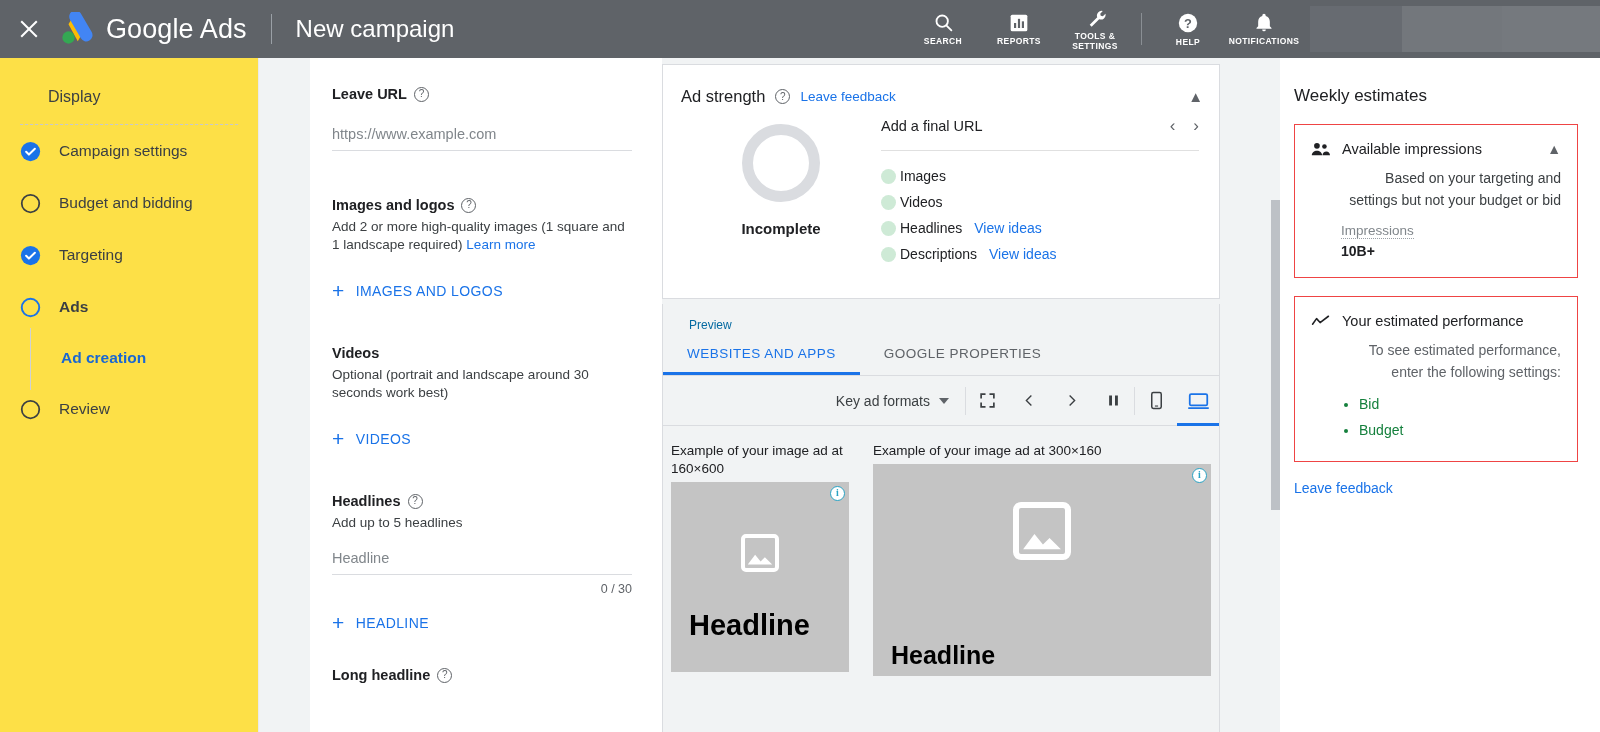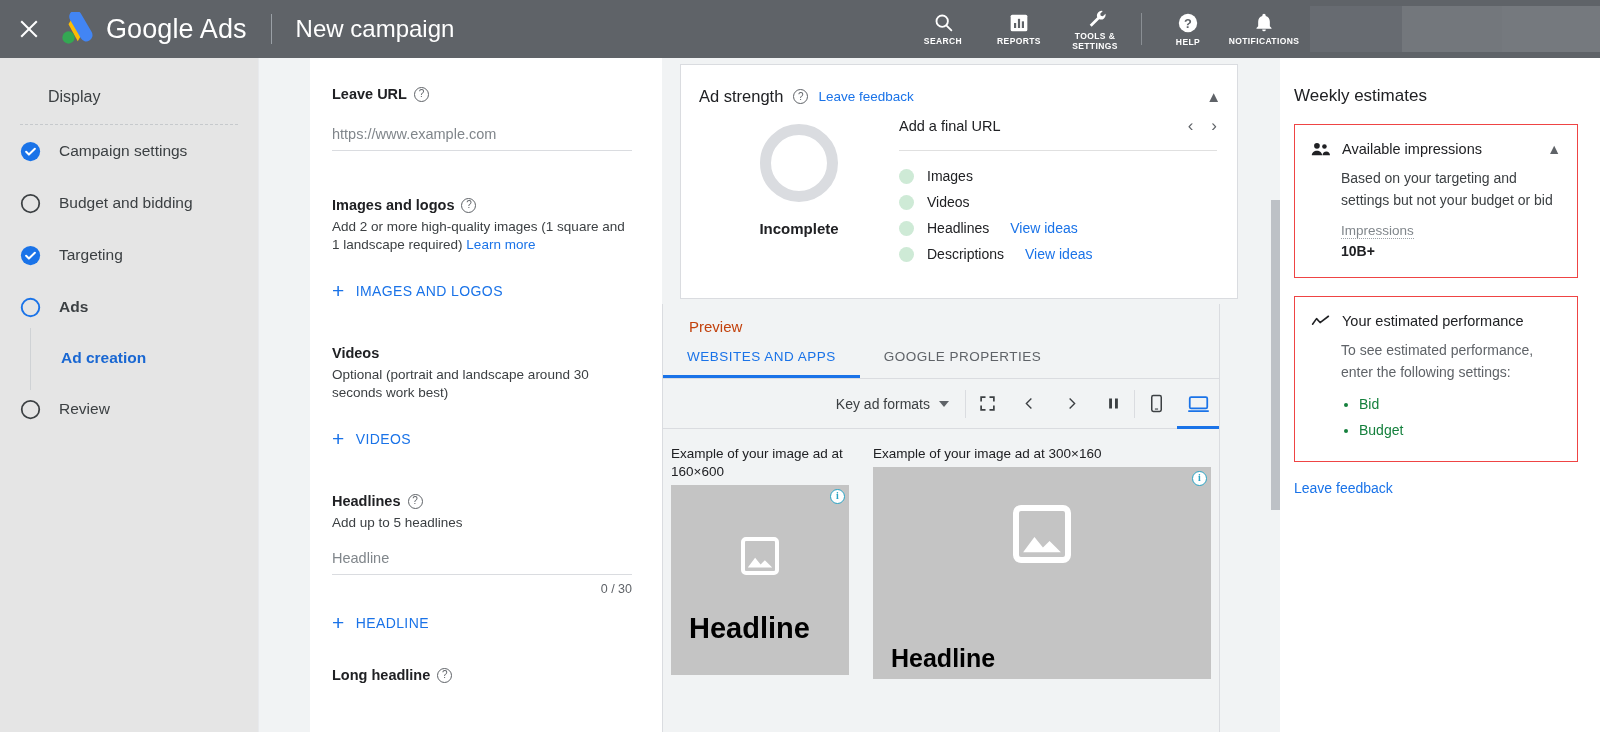--- a/index.html
+++ b/index.html
@@ -47,21 +47,21 @@
   .tb-item .lbl { font-size: 8.5px; font-weight: 700; letter-spacing: .4px; text-align: center; line-height: 10px; }
   .tb-sep { width: 1px; height: 32px; background: #8a8f94; margin: 0 8px; }
   .tb-blocks { display: flex; align-items: center; height: 46px; margin-left: 8px; }
   .blk1 { width: 92px; height: 46px; background: #676b71; }
   .blk2 { width: 100px; height: 46px; background: #73777c; }
   .blk3 { width: 98px; height: 46px; background: #75797e; }
 
   
   .leftnav {
     position: absolute; left: 0; top: 58px; width: 258px; height: 674px;
-    background: #e5e5e5; padding-top: 30px;
+    background: #fde047; padding-top: 30px;
   }
   .nav-display { font-size: 16px; color: #3c4043; padding-left: 48px; }
   .nav-rule {
     margin: 18px 20px 0 20px; border-top: 1px dashed #c6c9cc; height: 0;
   }
   .nav-item {
     display: flex; align-items: center; height: 52px; padding-left: 20px;
     cursor: pointer;
   }
   .nav-icon { width: 21px; height: 21px; margin-right: 18px; flex: none; }
@@ -103,21 +103,21 @@
   .addbtn {
     display: flex; align-items: center; gap: 11px; color: #1a73e8;
     font-size: 14px; font-weight: 500; letter-spacing: .4px;
     cursor: pointer; margin-top: 26px;
   }
   .plus { font-size: 21px; line-height: 1; font-weight: 400; }
   .counter { text-align: right; font-size: 12.5px; color: #5f6368; margin-top: 7px; }
 
   
   .adstrength {
-    position: absolute; left: 680px; top: 64px; width: 558px; height: 235px;
+    position: absolute; left: 662px; top: 64px; width: 558px; height: 235px;
     background: #fff; border: 1px solid #dadce0;
   }
   .as-head {
     display: flex; align-items: center; gap: 10px; padding: 22px 0 0 18px;
   }
   .as-title { font-size: 16.5px; color: #202124; }
   .as-feedback { font-size: 13.5px; color: #1a73e8; cursor: pointer; }
   .as-collapse {
     margin-left: auto; margin-right: 16px; color: #5f6368; cursor: pointer;
     font-size: 15px;
@@ -128,30 +128,30 @@
     width: 78px; height: 78px; border-radius: 50%;
     border: 11px solid #dadce0; margin: 0 auto;
   }
   .as-status { font-size: 15px; font-weight: 700; margin-top: 18px; }
   .as-right { flex: 1; padding-right: 20px; padding-top: 4px; }
   .as-rowtop { display: flex; align-items: center; }
   .as-addurl { font-size: 14.5px; color: #202124; }
   .as-arrows { margin-left: auto; display: flex; gap: 18px; color: #5f6368; font-size: 17px; }
   .as-arrows span { cursor: pointer; }
   .as-hr { border-top: 1px solid #e0e0e0; margin-top: 14px; margin-bottom: 12px; }
-  .as-check { display: flex; align-items: center; gap: 13px; height: 26px; }
+  .as-check { display: flex; align-items: center; gap: 4px; height: 26px; }
   .as-dot { width: 15px; height: 15px; border-radius: 50%; background: #ceead6; flex: none; }
   .as-citem { font-size: 14px; color: #202124; }
   .as-ideas { font-size: 14px; color: #1a73e8; cursor: pointer; margin-left: 8px; }
 
   .previewpanel {
     position: absolute; left: 662px; top: 304px; width: 558px; height: 428px;
     background: #f1f3f4; border-left: 1px solid #dadce0; border-right: 1px solid #dadce0;
   }
-  .pv-title { font-size: 15px; color: #c2410c; padding: 14px 0 0 26px; }
+  .pv-title { font-size: 12px; color: #0369a1; padding: 14px 0 0 26px; }
   .pv-tabs { display: flex; margin-top: 14px; padding-left: 0; border-bottom: 1px solid #dadce0; }
   .pv-tab {
     font-size: 13.5px; font-weight: 500; letter-spacing: .5px; color: #5f6368;
     padding: 0 24px 14px 24px; cursor: pointer;
   }
   .pv-tab.active { color: #1a73e8; box-shadow: inset 0 -3px 0 0 #1a73e8; }
   .pv-toolbar {
     display: flex; align-items: center; height: 50px;
     border-bottom: 1px solid #dadce0;
   }
@@ -185,21 +185,21 @@
   
   .rightpanel {
     position: absolute; left: 1280px; top: 58px; width: 320px; height: 674px;
     background: #fff; padding: 28px 22px 0 14px;
   }
   .rp-title { font-size: 17px; color: #202124; margin-bottom: 18px; }
   .rp-card { border: 1px solid #ef4444; padding: 16px 16px 18px 16px; margin-bottom: 18px; }
   .rp-head { display: flex; align-items: center; gap: 12px; }
   .rp-htext { font-size: 14.5px; color: #202124; }
   .rp-chev { margin-left: auto; color: #5f6368; font-size: 14px; cursor: pointer; }
-  .rp-body { font-size: 14px; color: #3c4043; line-height: 22px; margin-top: 10px; padding-left: 30px; }
+  .rp-body { font-size: 14px; color: #3c4043; line-height: 22px; margin-top: 10px; padding-left: 30px; text-align: right; }
   .rp-muted { color: #5f6368; }
   .rp-dim { font-size: 13.5px; color: #80868b; margin-top: 12px; padding-left: 30px;
             border-bottom: 1px dotted #9aa0a6; display: inline-block; margin-left: 30px;
             padding-left: 0; }
   .rp-val { font-size: 14px; font-weight: 700; color: #202124; padding-left: 30px; margin-top: 4px; }
   .rp-bullets { margin: 8px 0 0 48px; font-size: 14px; color: #15803d; line-height: 26px; }
   .rp-feedback { font-size: 14px; color: #1a73e8; cursor: pointer; margin-left: 0; }
 
   
   .sb-track {

